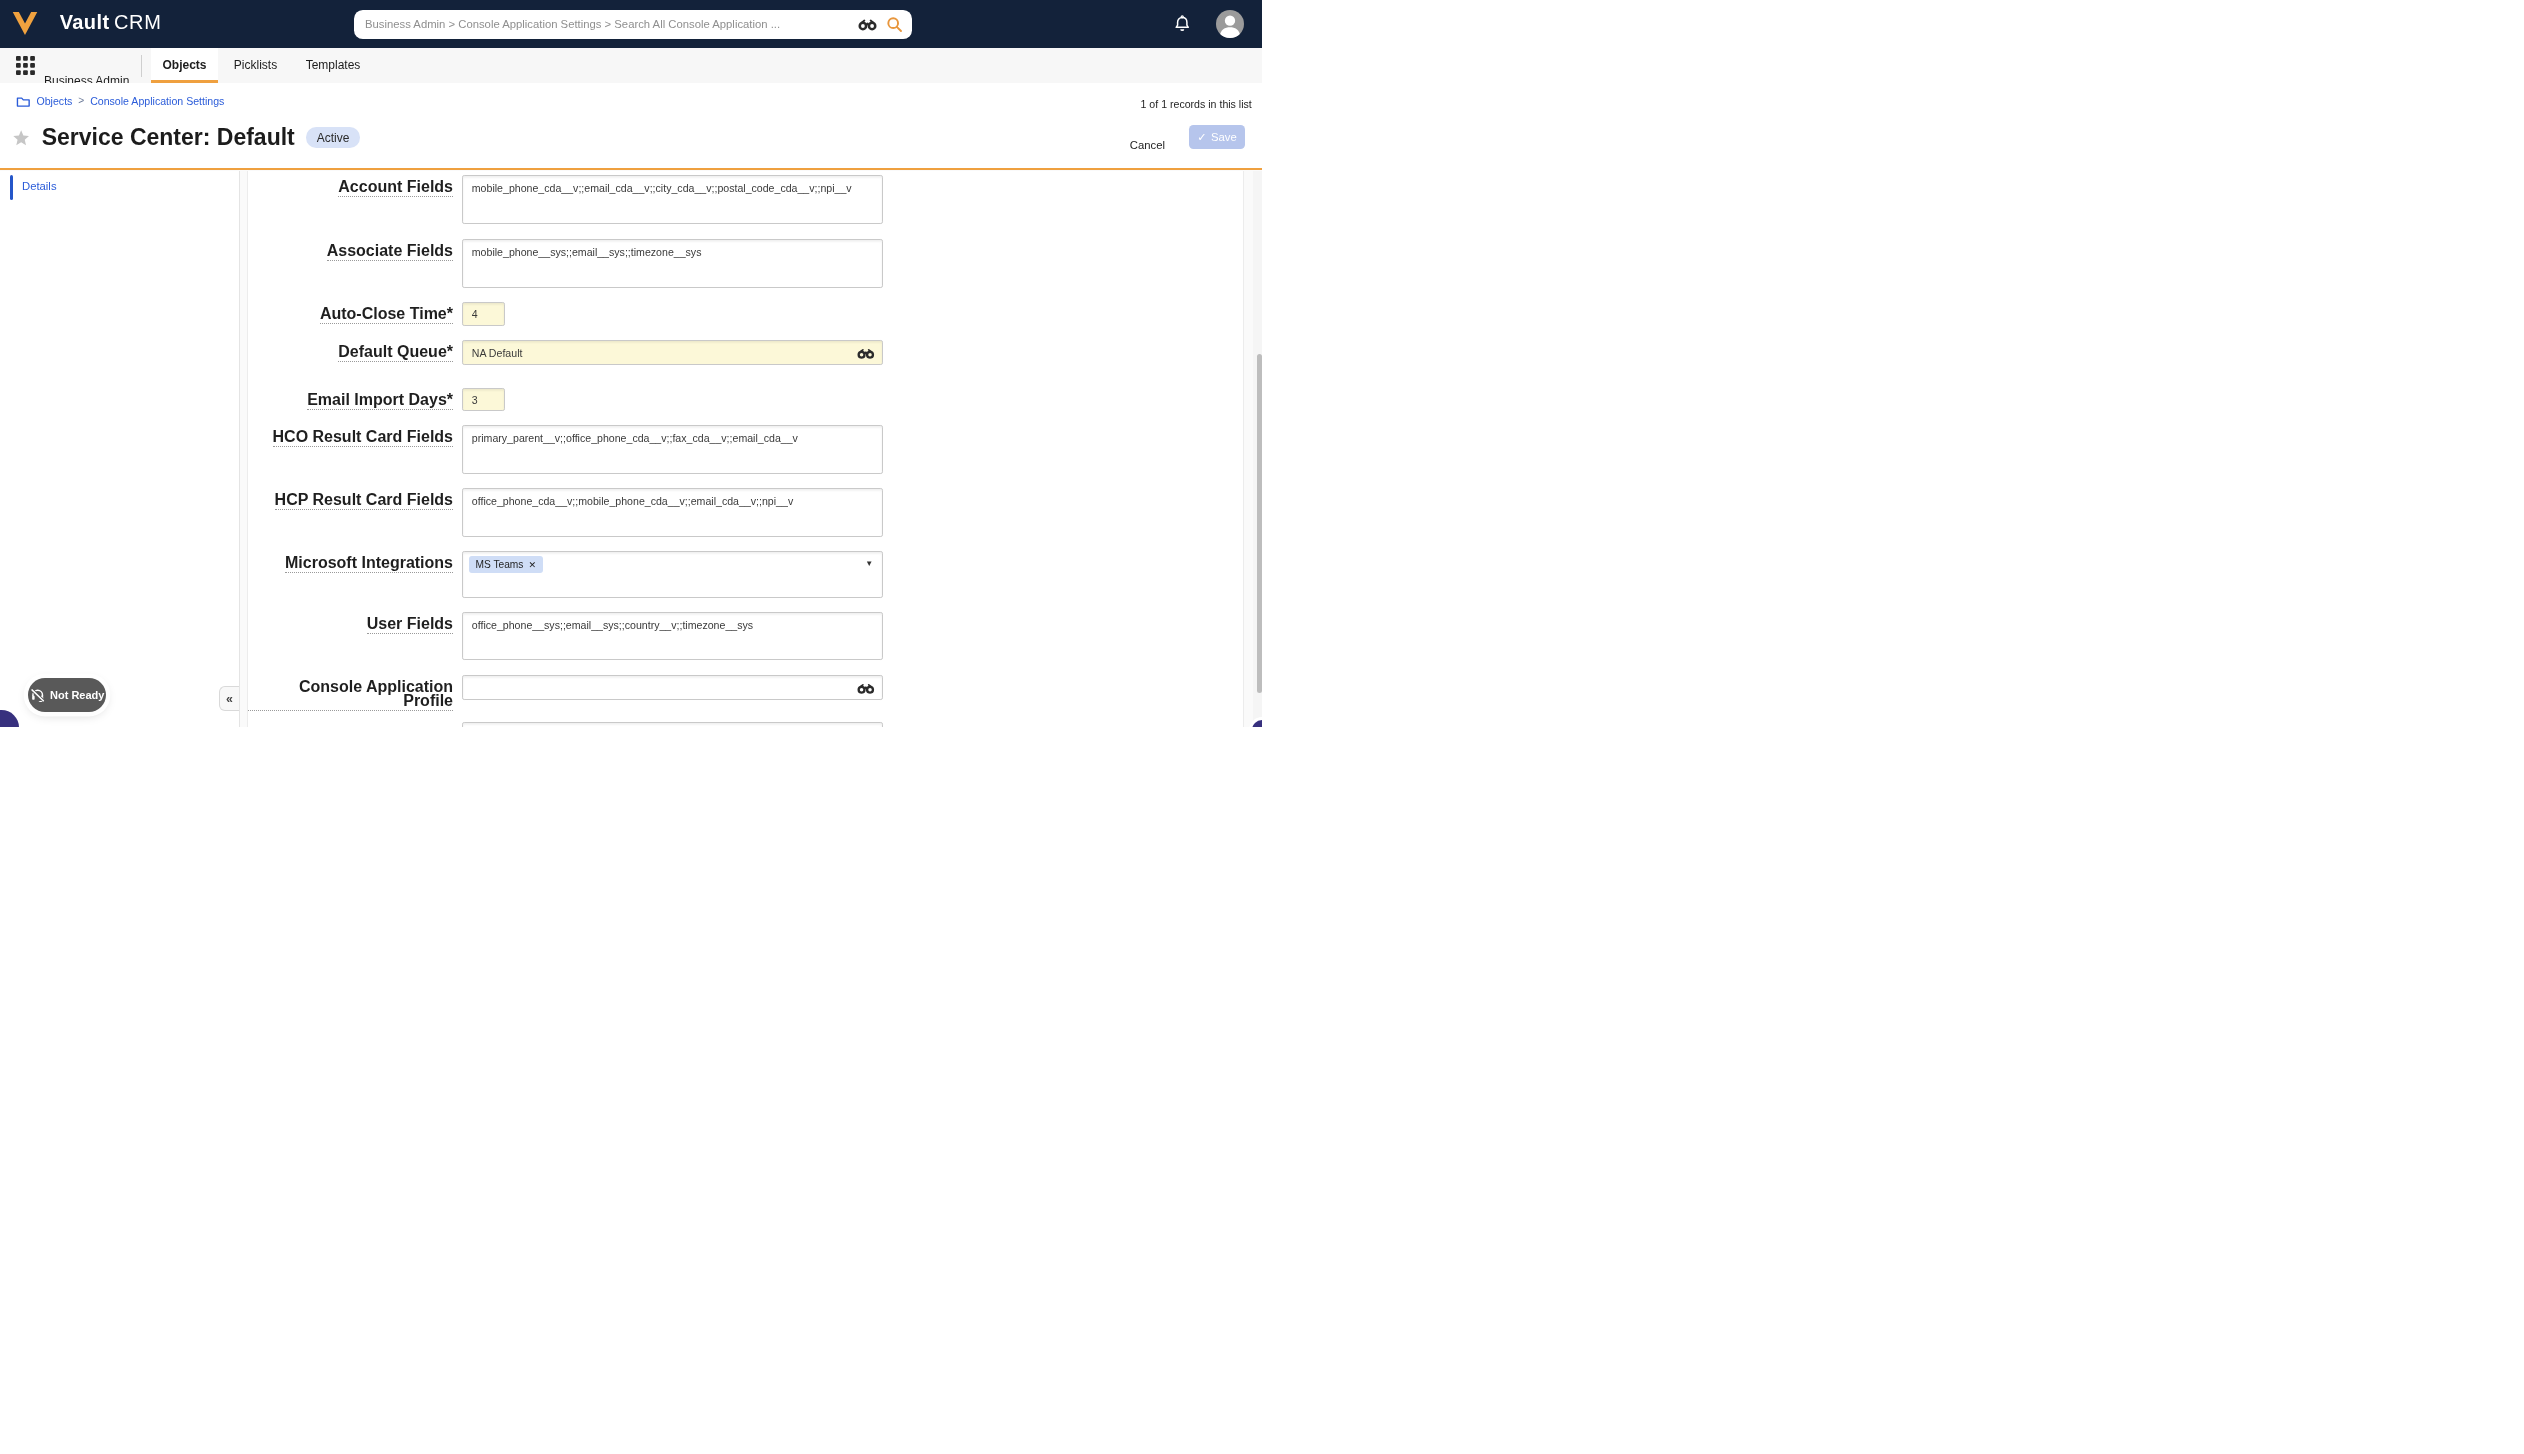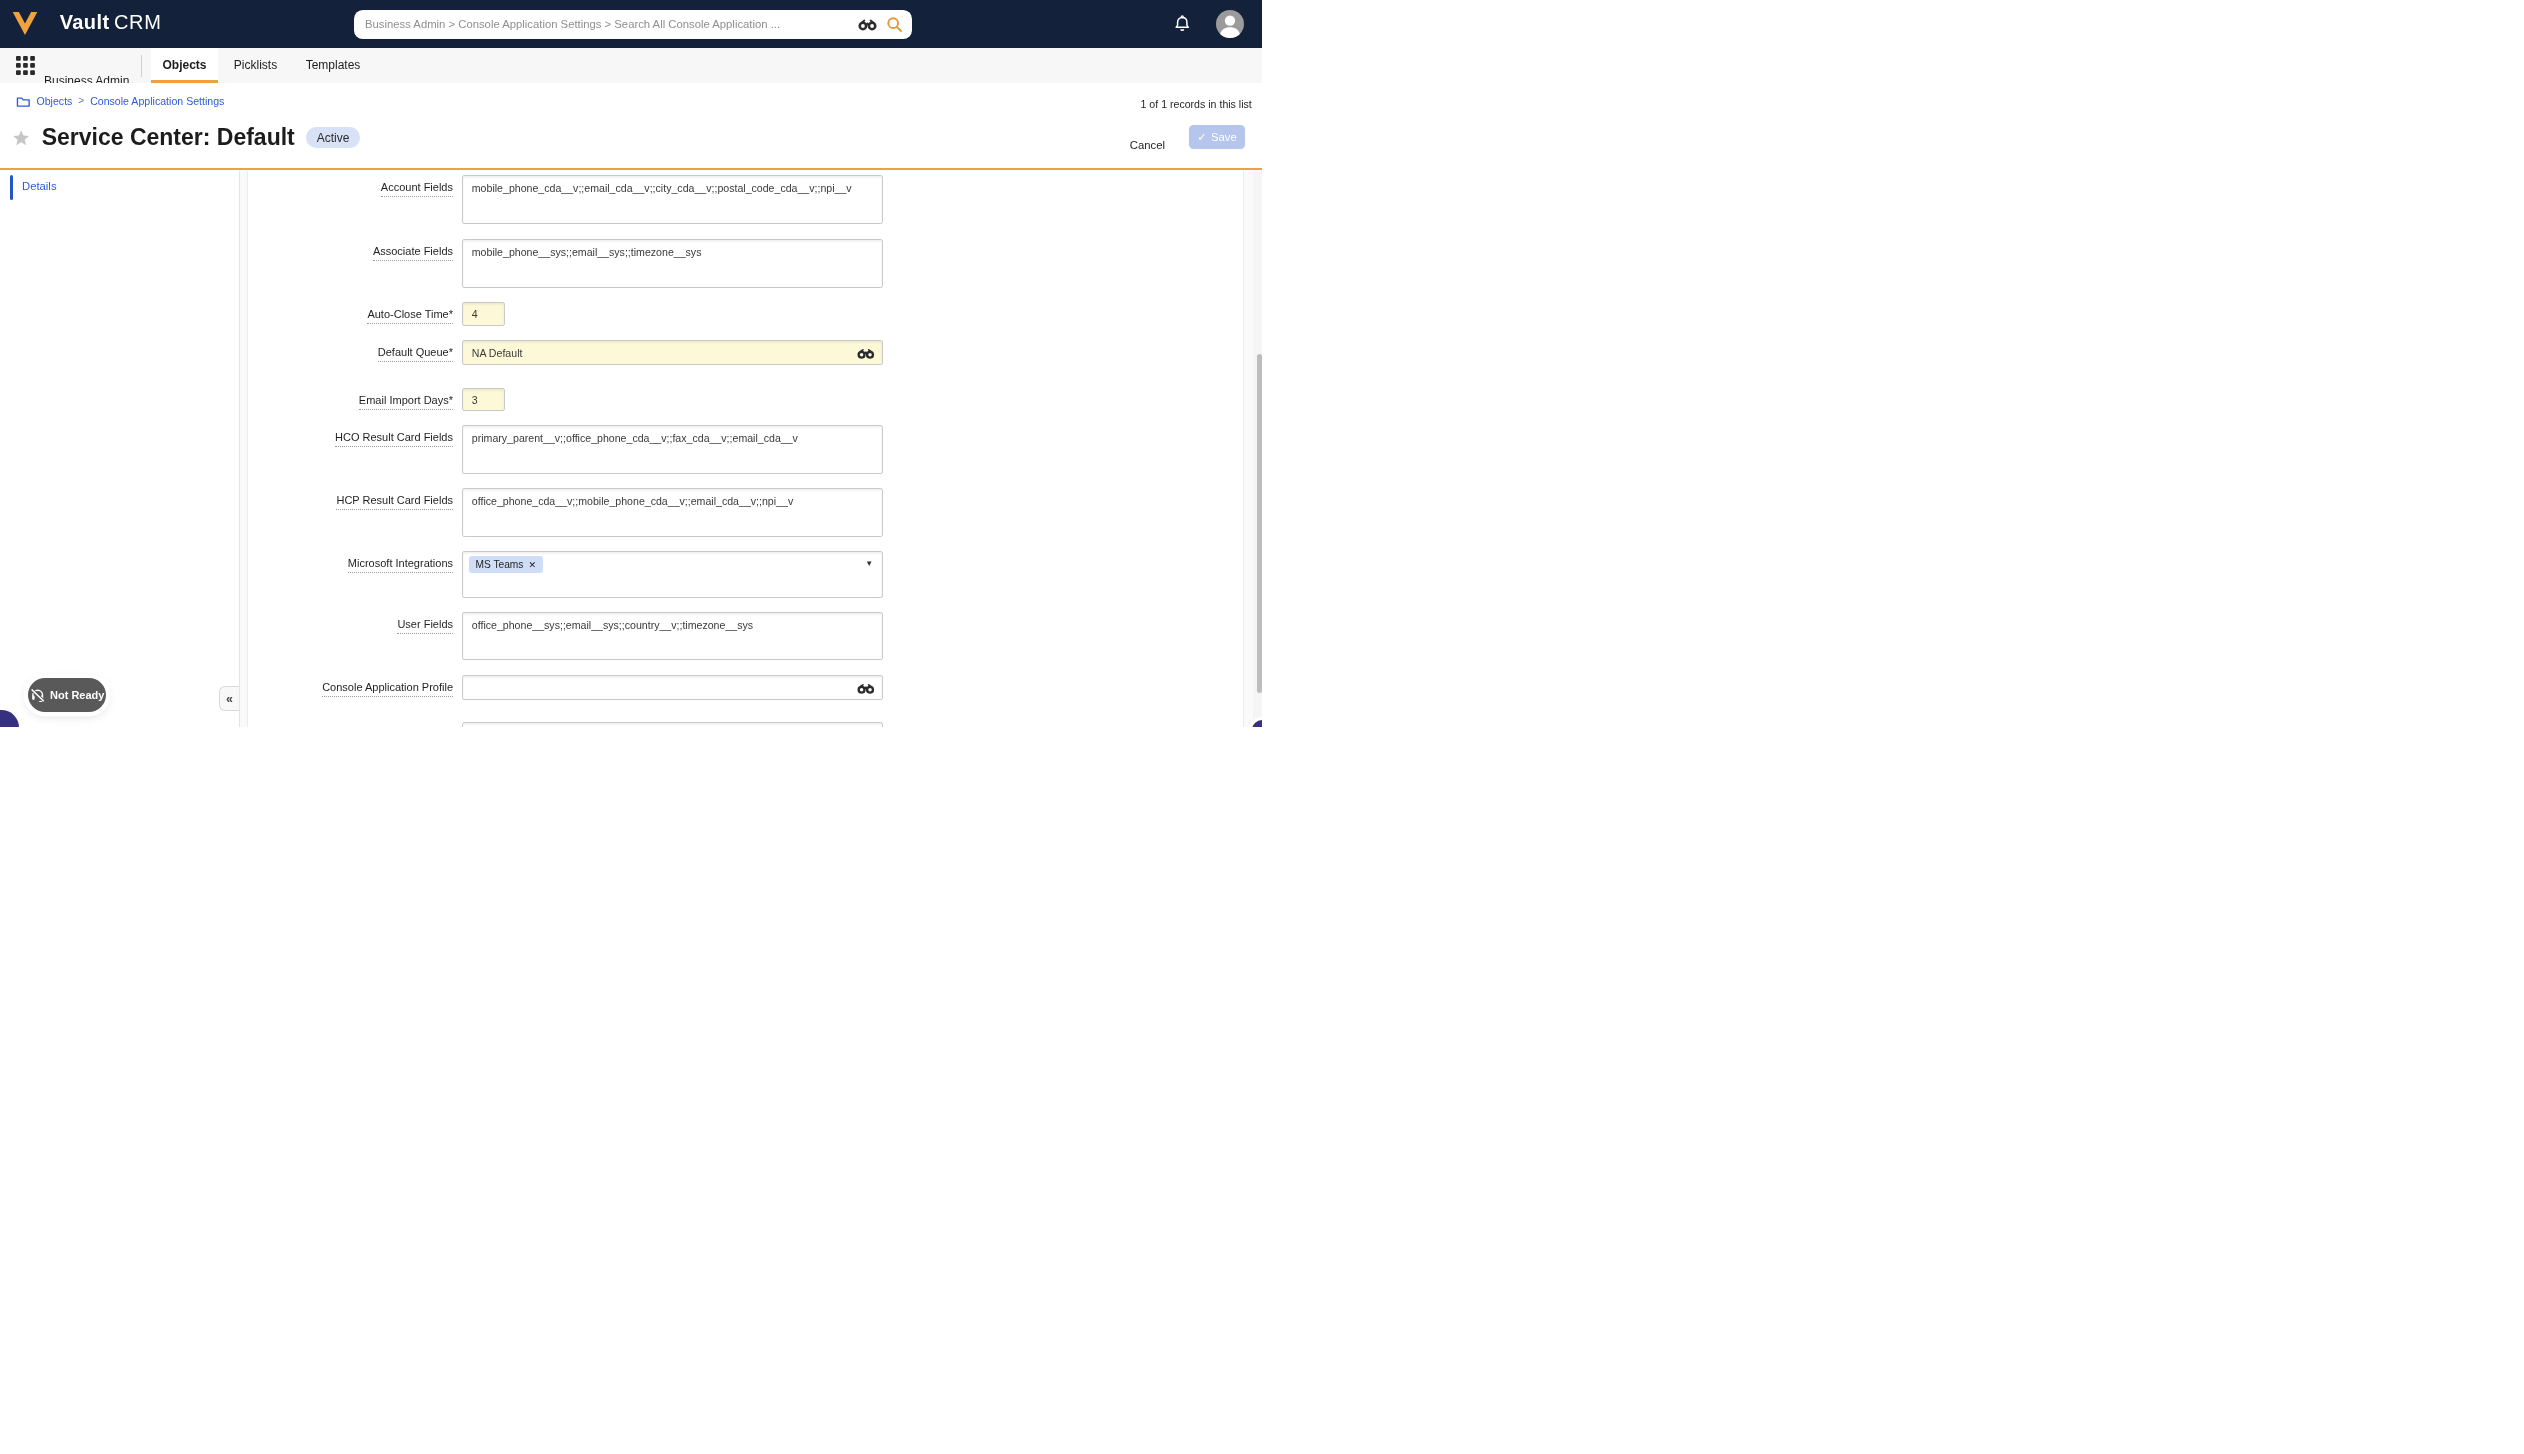--- a/index.html
+++ b/index.html
@@ -52,21 +52,21 @@
   .sidebar{position:absolute;left:0;top:171px;width:239px;height:557px;background:#fff;
            border-right:0.7px solid #E4E4E4;}
   .side-item{position:absolute;left:0;top:4.4px;width:100%;height:29px;}
   .side-accent{position:absolute;left:10.2px;top:0;width:2.9px;height:25px;background:#2456C9;border-radius:1.5px;}
   .side-label{position:absolute;left:22px;top:5.1px;font-size:11.3px;color:#2B5CD9;}
 
   .panel{position:absolute;left:247px;top:171px;width:995px;height:557px;background:#fff;
          border-left:0.7px solid #ECECEC;border-right:0.7px solid #ECECEC;overflow:hidden;}
   .frow{position:absolute;left:0;width:659px;}
   .flabel-wrap{position:absolute;left:0;width:205px;text-align:right;}
-  .flabel{display:inline-block;font-size:11px;font-weight:400;color:#1F1F1F;
+  .flabel{display:inline-block;font-size:16px;font-weight:700;color:#1F1F1F;
           border-bottom:0.7px dotted #9A9A9A;padding-bottom:1.5px;line-height:14px;}
   .fbox{position:absolute;left:214px;background:#fff;border:0.7px solid #C9C9C9;border-radius:2.2px;
         box-shadow:inset 0 1.5px 2.2px rgba(0,0,0,.07);box-sizing:border-box;}
   .fbox.yellow{background:#FCF8D8;}
   .fval{position:absolute;left:8.8px;top:5.9px;font-size:10.6px;color:#3A3A3A;white-space:nowrap;}
   .fval.center{top:50%;transform:translateY(-50%);}
   .chip{position:absolute;left:5.9px;top:4.4px;background:#CFDDF6;border-radius:2.9px;padding:2.9px 6.6px;
         font-size:10.2px;color:#1F1F1F;display:flex;align-items:center;gap:5px;}
   .chip-x{font-size:9.1px;font-weight:700;color:#222;cursor:pointer;}
   .box-icon-right{position:absolute;right:7.3px;top:50%;transform:translateY(-50%);display:flex;}

